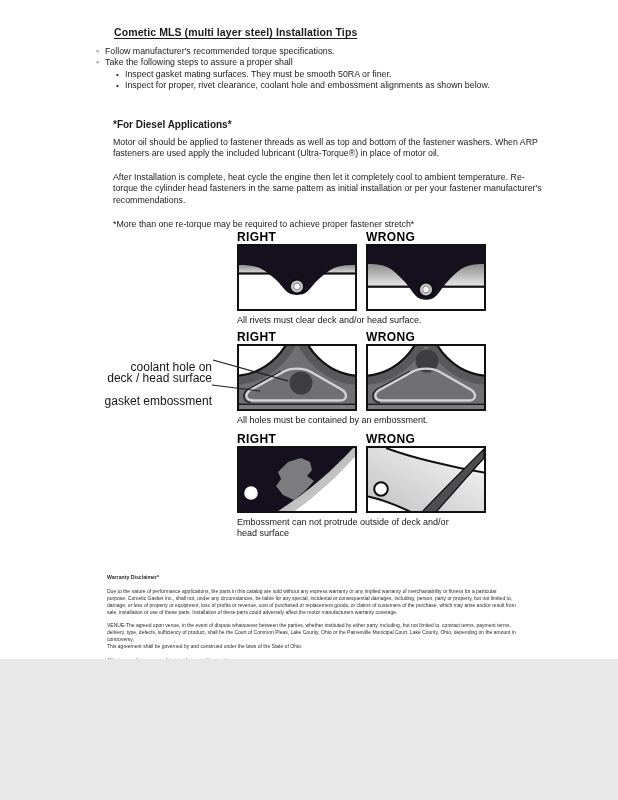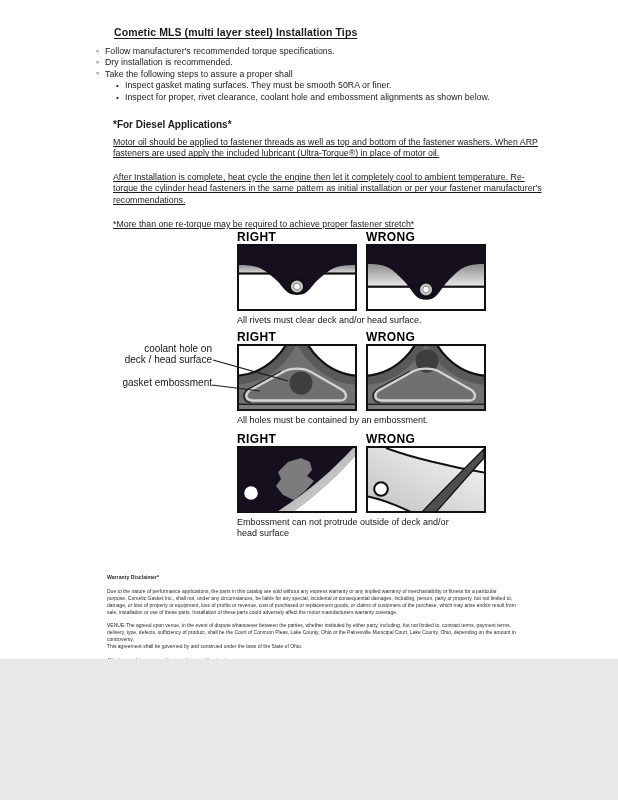--- a/index.html
+++ b/index.html
@@ -12,49 +12,48 @@
     position:absolute;left:114px;top:26px;font-size:10.5px;font-weight:bold;
     text-decoration:underline;text-underline-offset:2px;letter-spacing:.1px;
   }
   .tips{position:absolute;left:96px;top:46px;width:480px;font-size:8.8px;line-height:11.4px;}
   .tip{position:relative;padding-left:9px;}
   .tip::before{content:"◦";position:absolute;left:0;top:-0.5px;font-size:9px;}
   .subtips{margin-left:20px;}
   .subtip{position:relative;padding-left:9px;}
   .subtip::before{content:"•";position:absolute;left:0;top:0;font-size:8px;}
   .d-heading{position:absolute;left:113px;top:119px;font-size:10px;font-weight:bold;}
-  .d-para{position:absolute;left:113px;width:436px;font-size:8.8px;line-height:11.4px;text-decoration:underline;}
+  .d-para{position:absolute;left:113px;width:436px;font-size:8.8px;line-height:11.4px;}
   #dp1{top:137px;} #dp2{top:172px;} #dnote{top:219px;}
   .diag-row{position:absolute;left:237px;width:249px;}
   #row1{top:230px;} #row2{top:330px;} #row3{top:432px;}
   .diag-labels{display:flex;gap:9px;height:14px;}
   .diag-label{width:120px;text-align:left;font-size:12px;font-weight:bold;letter-spacing:.4px;color:#000000;}
   .diag-boxes{display:flex;gap:9px;}
   .diag-caption{font-size:9px;line-height:10.5px;margin-top:4px;color:#161616;}
   #row3 .diag-caption{width:220px;}
-  .side-label{position:absolute;width:120px;text-align:right;font-size:10px;line-height:10.5px;color:#161616;}
+  .side-label{position:absolute;width:120px;text-align:right;font-size:12px;line-height:10.5px;color:#161616;margin-top:18px;}
   #lbl-coolant{left:92px;top:344px;}
   #lbl-emboss{left:92px;top:378px;}
   .leader-svg{position:absolute;left:110px;top:350px;pointer-events:none;}
   .disc{position:absolute;left:107px;top:574px;width:410px;font-size:5px;line-height:7px;color:#2a2a2a;}
   .disc-h{font-weight:bold;font-size:5.2px;margin:0 0 6.5px 0;}
   .disc p{margin:0 0 6.5px 0;}
   .disc p.tight{margin:0;}
   .code{position:absolute;left:347px;top:759px;width:104px;text-align:right;font-size:13.5px;color:#2b2b2b;}
 </style>
 </head>
 <body>
 
 <div class="page">
 
   <div class="title">Cometic MLS (multi layer steel) Installation Tips</div>
 
   <div class="tips">
     <div class="tip"><span>Follow manufacturer's recommended torque specifications.</span></div>
-    <div class="tip"><span>Dry installation is recommended.</span></div>
     <div class="tip"><span>Take the following steps to assure a proper shall</span></div>
     <div class="subtips">
       <div class="subtip"><span>Inspect gasket mating surfaces.  They must be smooth 50RA or finer.</span></div>
       <div class="subtip"><span>Inspect for proper, rivet clearance, coolant hole and embossment alignments as shown below.</span></div>
     </div>
   </div>
 
   <div class="d-heading">*For Diesel Applications*</div>
   <div class="d-para" id="dp1">Motor oil should be applied to fastener threads as well as top and bottom of the fastener washers. When ARP fasteners are used apply the included lubricant (Ultra-Torque®) in place of motor oil.</div>
   <div class="d-para" id="dp2">After Installation is complete, heat cycle the engine then let it completely cool to ambient temperature. Re-torque the cylinder head fasteners in the same pattern as initial installation or per your fastener manufacturer's recommendations.</div>

